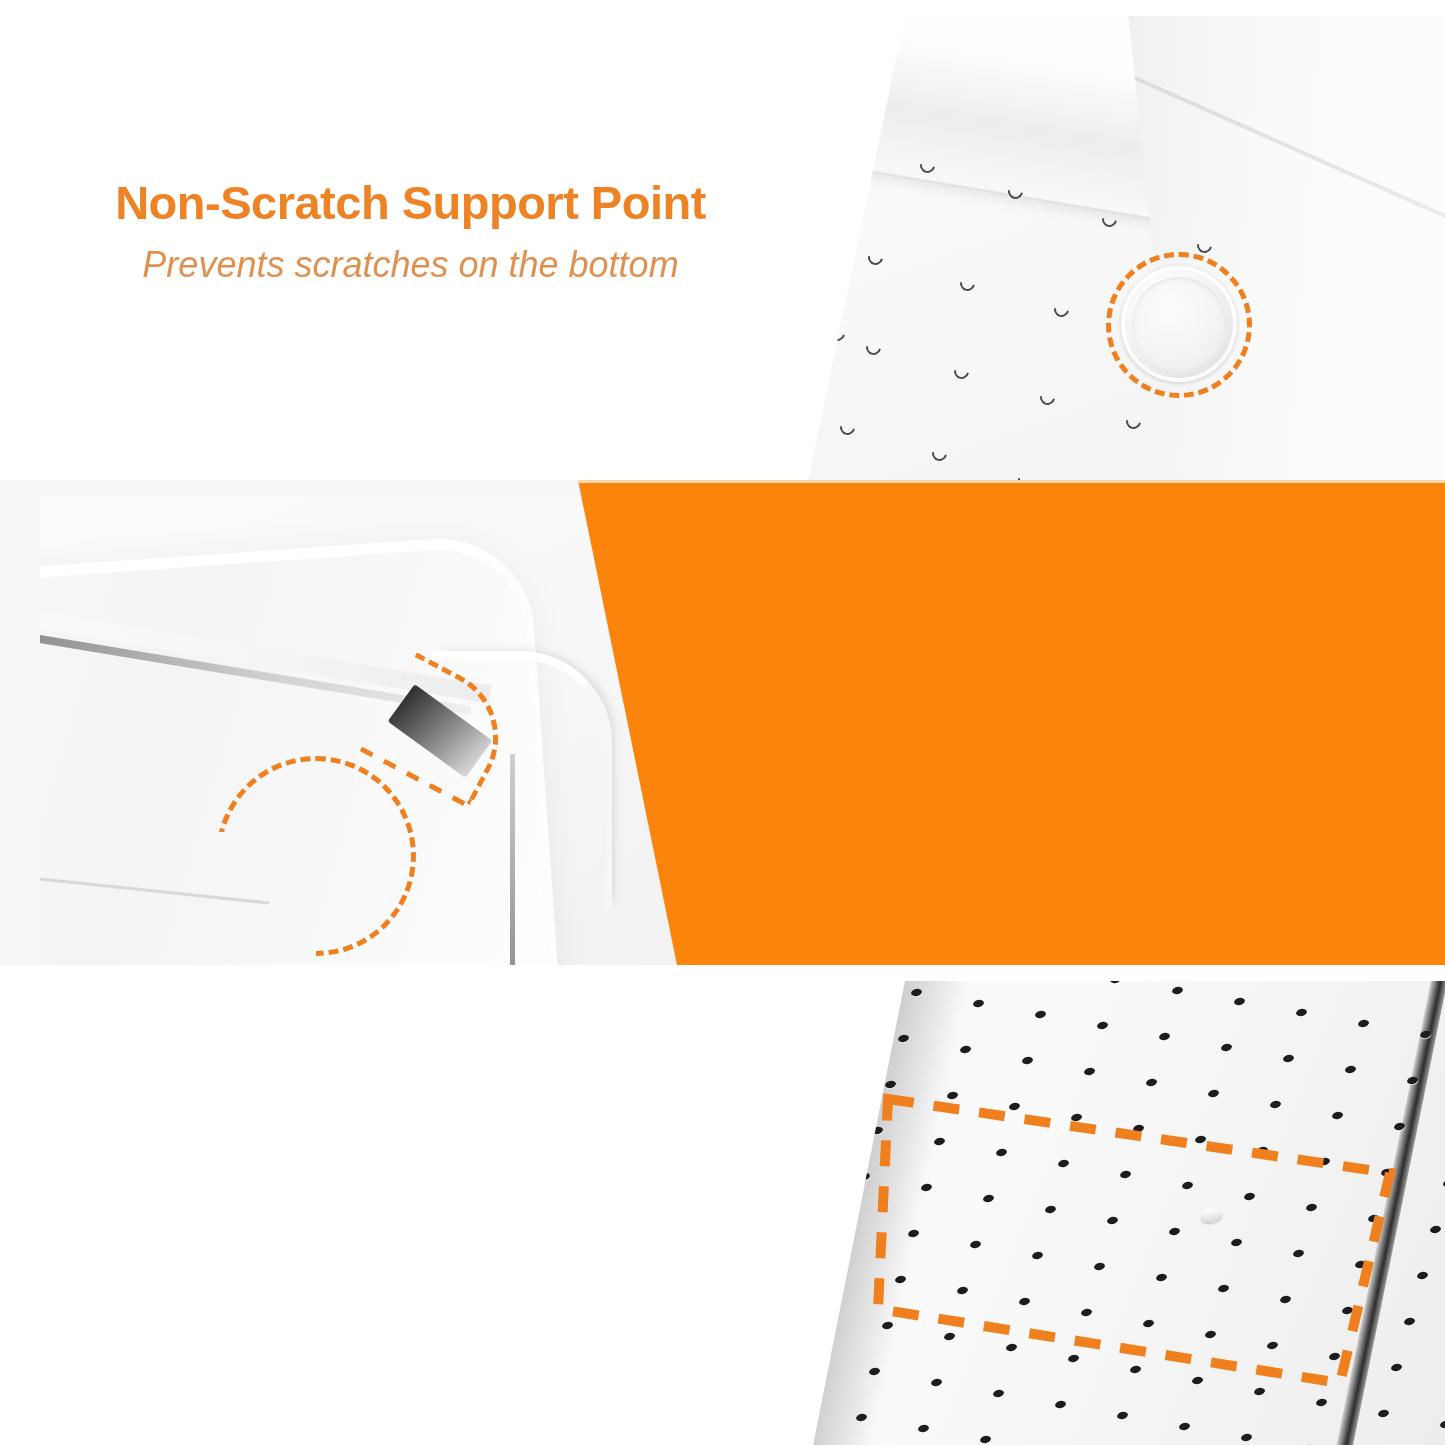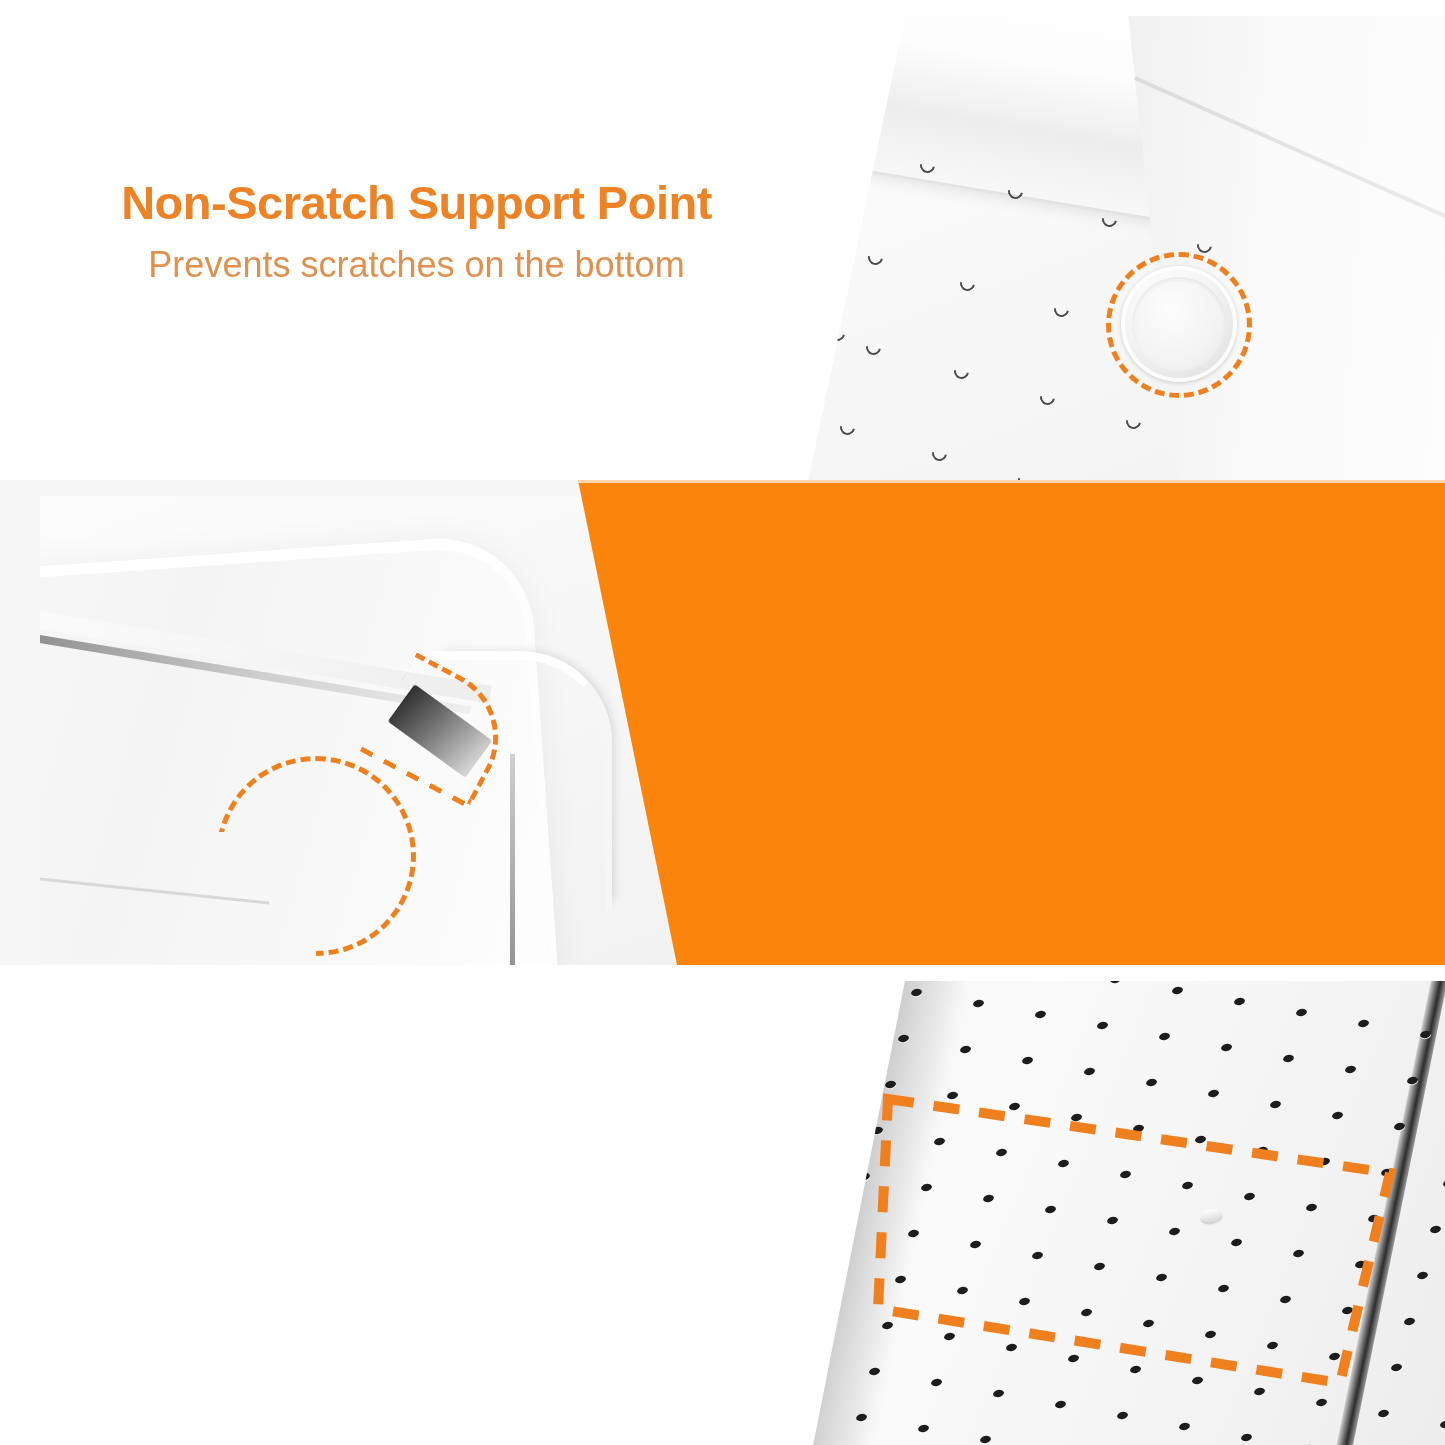--- a/index.html
+++ b/index.html
@@ -16,24 +16,24 @@
   #panel-2{top:480px;height:485px;background:#f7f7f7;}
   #panel-3{top:965px;height:480px;background:#ffffff;}
 
   
   .text-block{position:absolute;text-align:center;}
   .headline{
     font-weight:bold;letter-spacing:-0.5px;line-height:1.08;
     white-space:nowrap;margin:0;
   }
   .subline{
-    font-weight:400;line-height:1.2;white-space:nowrap;margin:0;
-  }
-
-  #text-1{left:14px;top:178px;width:805px;}
+    font-weight:400;line-height:1.2;white-space:nowrap;margin:0;font-style:italic;
+  }
+
+  #text-1{left:8px;top:178px;width:805px;}
   #text-1 .headline{font-size:47px;color:#EE8325;}
   #text-1 .subline{font-size:36px;color:#E0914F;margin-top:14px;}
 
   
   .photo{position:absolute;overflow:hidden;}
 
   
   #photo-support-point{
     left:0;top:0;width:1445px;height:480px;
     clip-path:polygon(865px 0, 1445px 0, 1445px 480px, 765px 480px);

